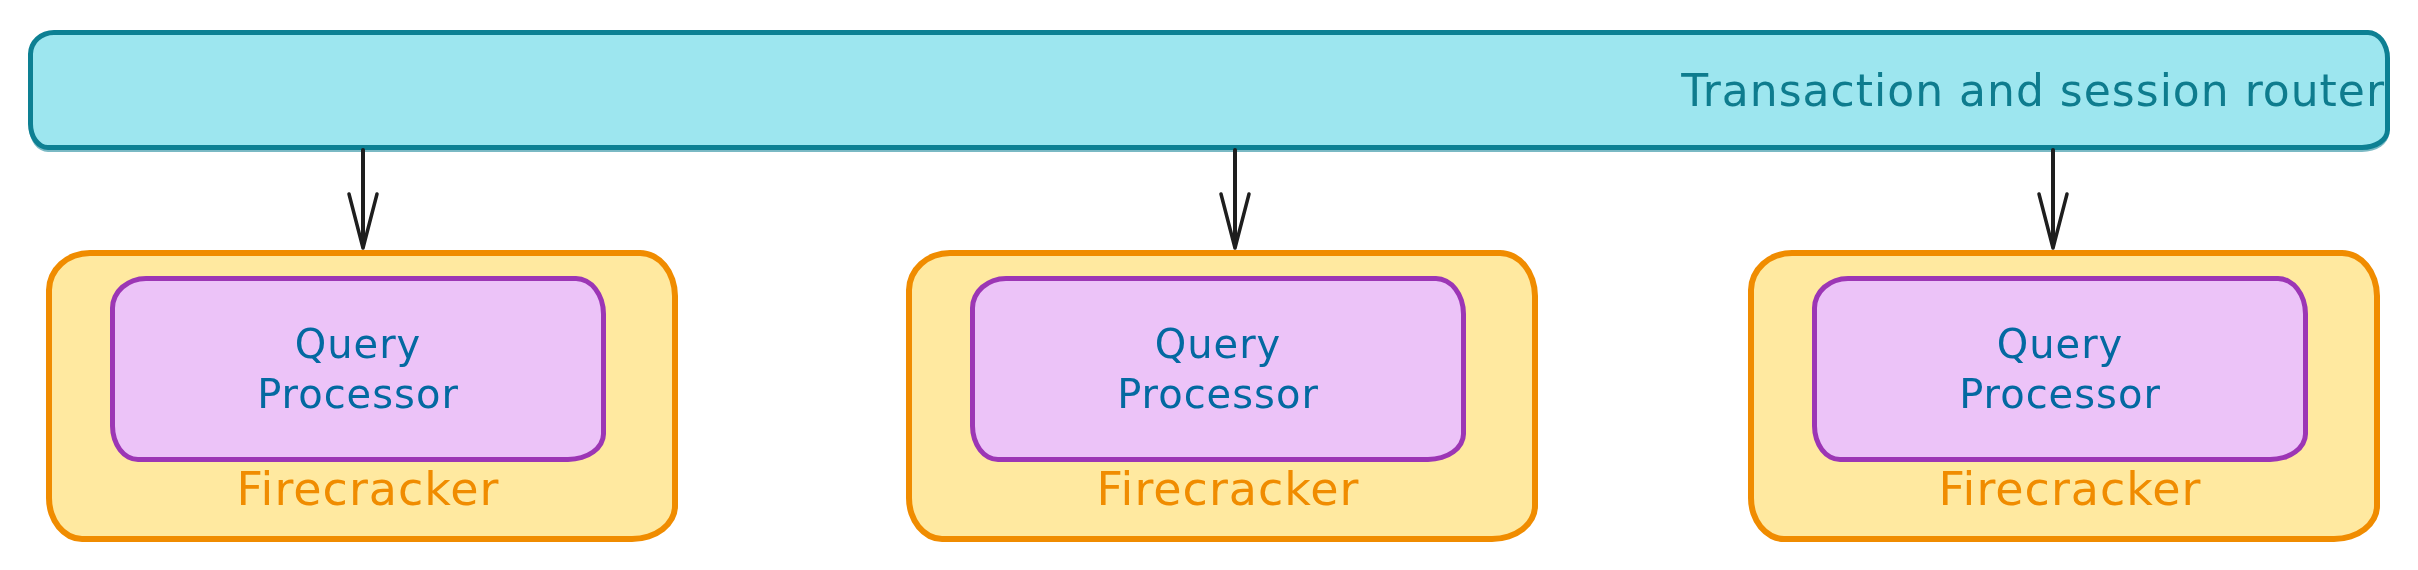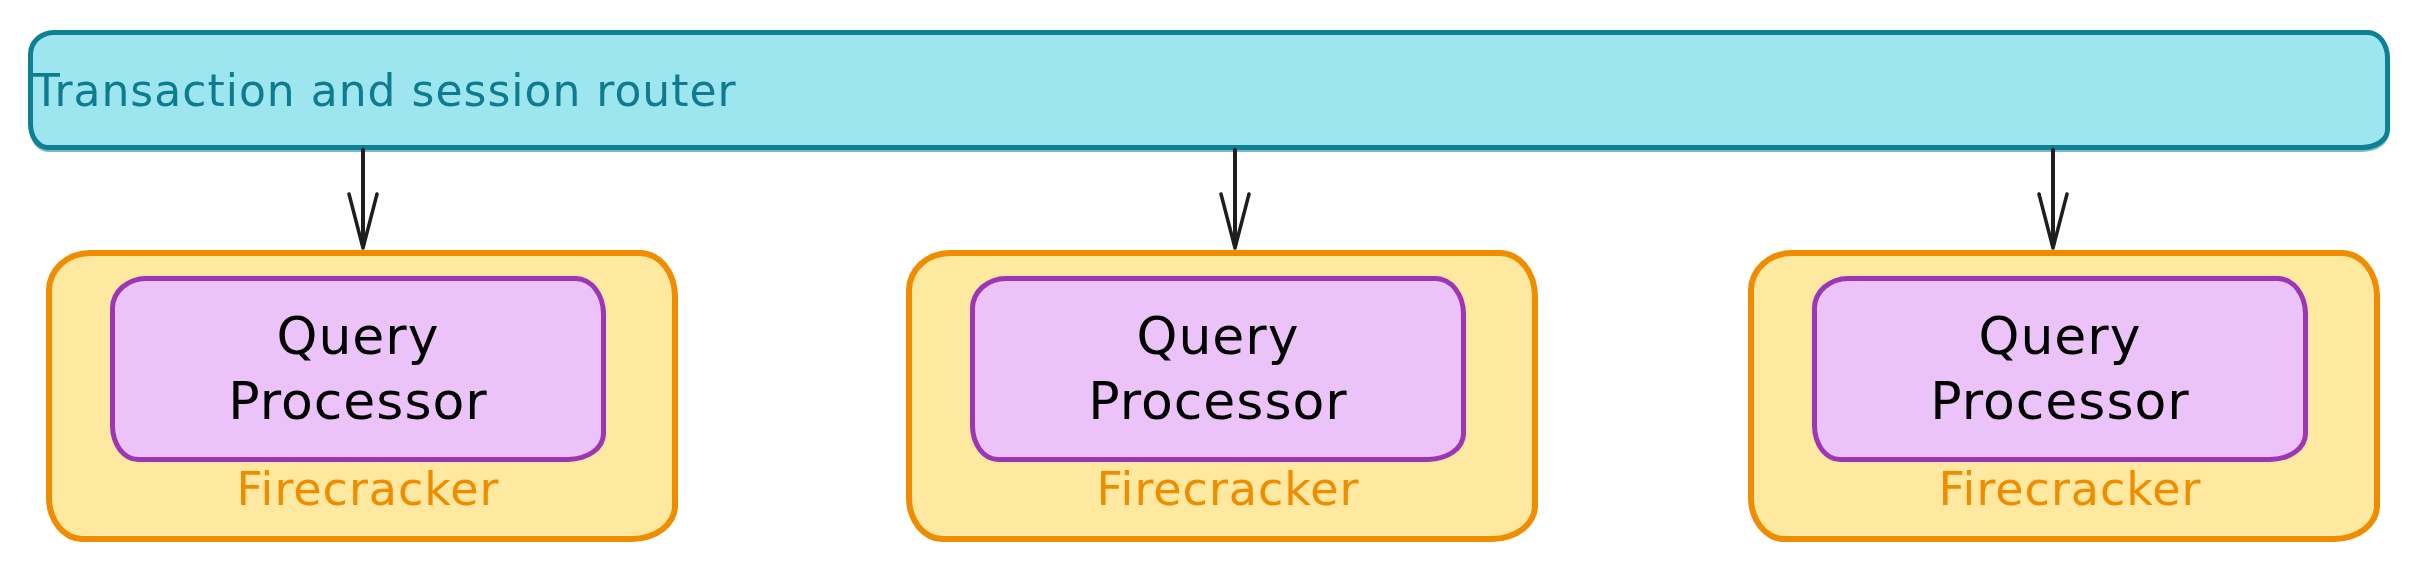--- a/index.html
+++ b/index.html
@@ -10,21 +10,21 @@
     font-family:"DejaVu Sans", sans-serif;
     overflow:hidden;
   }
   
   .router{
     position:absolute;left:28px;top:30px;
     width:2352px;height:110px;
     background:#9de6ef;
     border:5px solid #0d8093;
     border-radius:26px 22px 28px 20px / 24px 28px 20px 26px;
-    display:flex;align-items:center;justify-content:flex-start;
+    display:flex;align-items:center;justify-content:flex-end;
     box-shadow:0 3px 0 -1px rgba(13,128,147,.55);
   }
   .router-label{
     color:#0e7c8e;
     font-size:44px;
     letter-spacing:1px;
     white-space:nowrap;
   }
   
   .arrow{
@@ -47,22 +47,22 @@
   .vm-2{left:906px;}
   .vm-3{left:1748px;}
   .qp{
     position:absolute;left:58px;right:66px;top:20px;height:176px;
     background:#ecc3f8;
     border:5px solid #9c36b5;
     border-radius:36px 30px 38px 28px / 32px 38px 28px 36px;
     display:flex;align-items:center;justify-content:center;
   }
   .qp-label{
-    color:#000000;
-    font-size:52px;
+    color:#0369a1;
+    font-size:40px;
     line-height:1.25;
     text-align:center;
     max-width:340px;      
     letter-spacing:1px;
   }
   .vm-label{
     position:absolute;left:12px;right:0;top:206px;
     text-align:center;
     color:#f08c00;
     font-size:46px;

